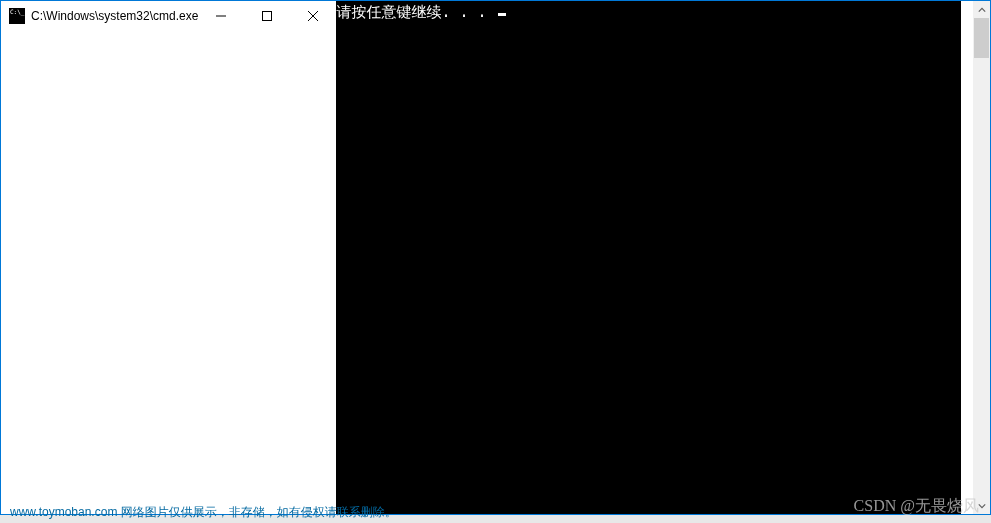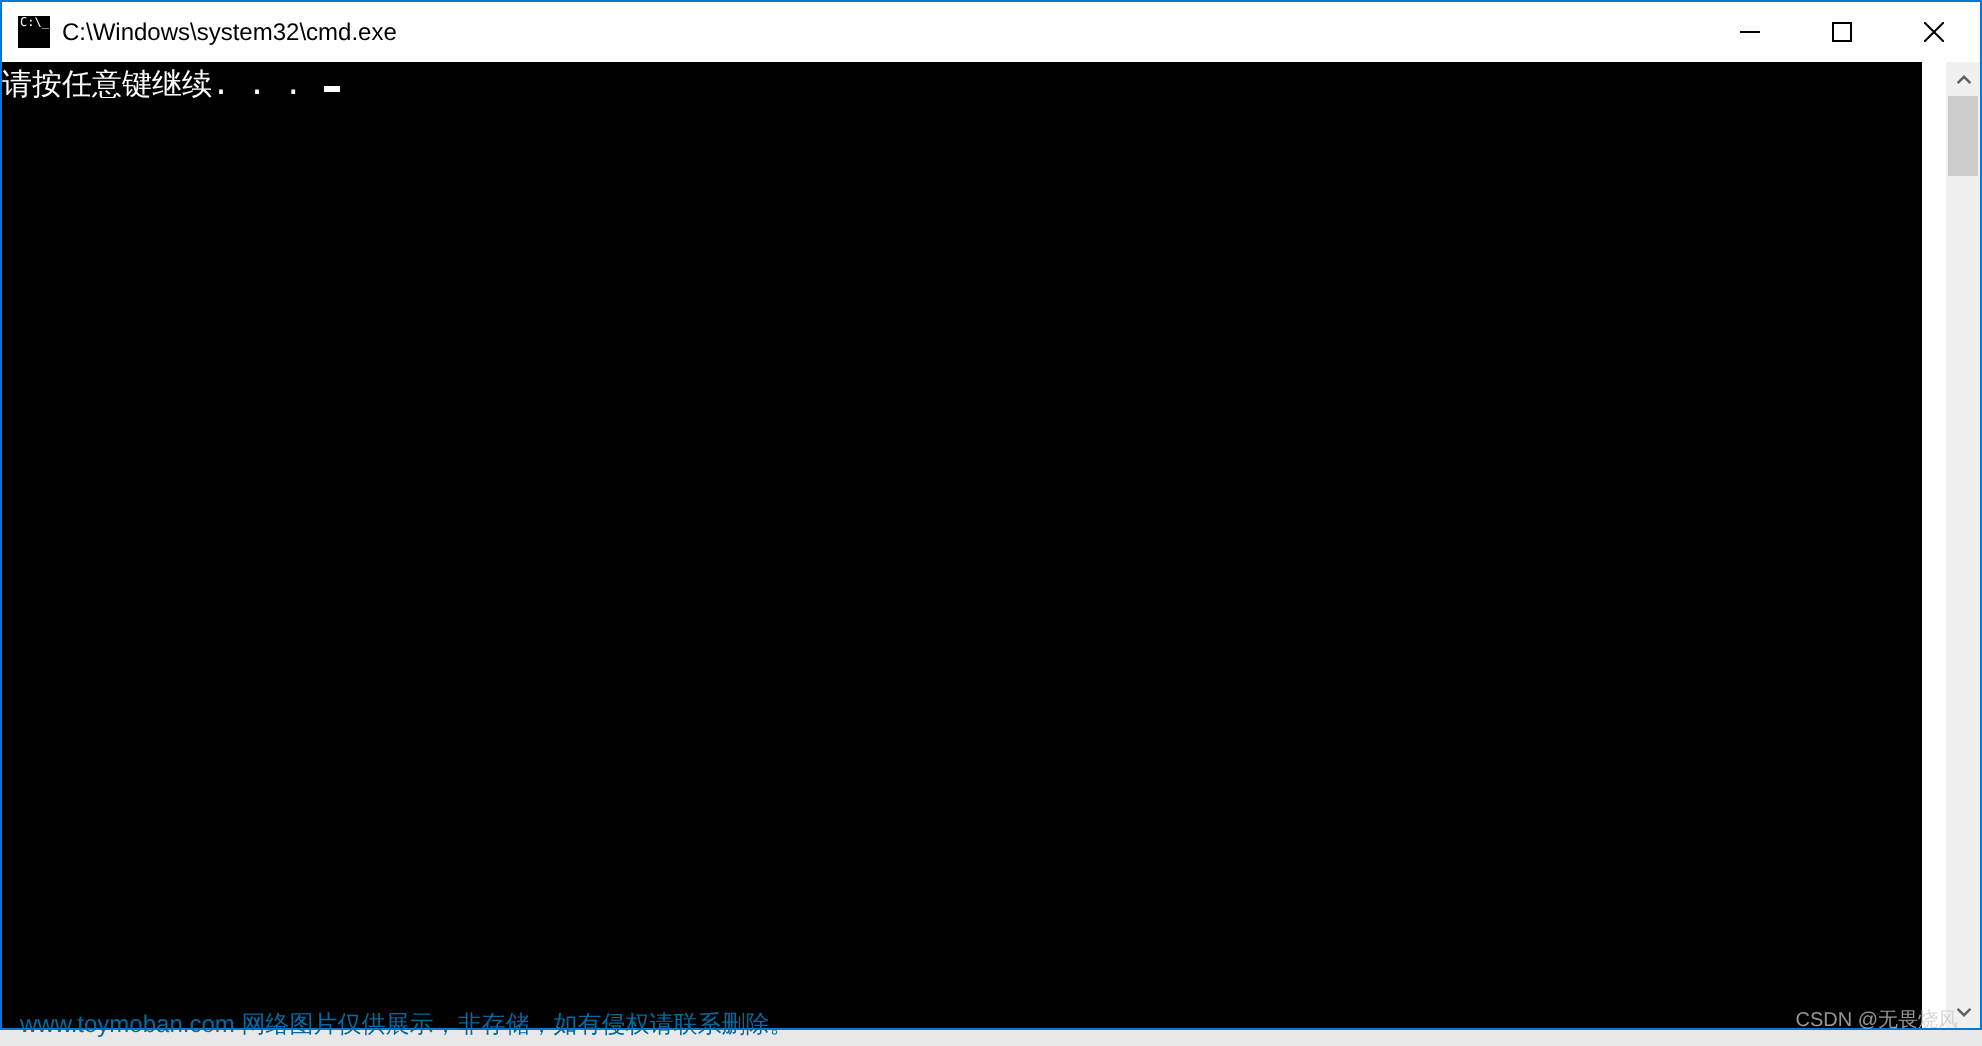--- a/index.html
+++ b/index.html
@@ -17,21 +17,21 @@
     }
     .window {
       position: absolute;
       top: 0;
       left: 0;
       width: 991px;
       height: 515px;
       background: #fff;
       border: 1px solid #0078d7;
       display: flex;
-      flex-direction: column;
+      flex-direction: row;
     }
     .titlebar {
       height: 30px;
       background: #fff;
       display: flex;
       align-items: center;
       flex-shrink: 0;
     }
     .app-icon {
       width: 16px;
@@ -146,23 +146,23 @@
       left: 10px;
       font-size: 12px;
       color: #0369a1;
       font-family: "Microsoft YaHei", sans-serif;
       white-space: pre;
     }
     .watermark {
       position: absolute;
       bottom: 6px;
       right: 12px;
-      font-size: 10px;
+      font-size: 16px;
       color: rgba(200,200,200,0.75);
-      font-family: Liberation Sans, sans-serif;
+      font-family: Liberation Serif, serif;
       pointer-events: none;
     }
   </style>
 </head>
 <body>
 
 <div class="window">
   <div class="titlebar">
     <div class="app-icon"></div>
     <div class="title-text">C:\Windows\system32\cmd.exe</div>

